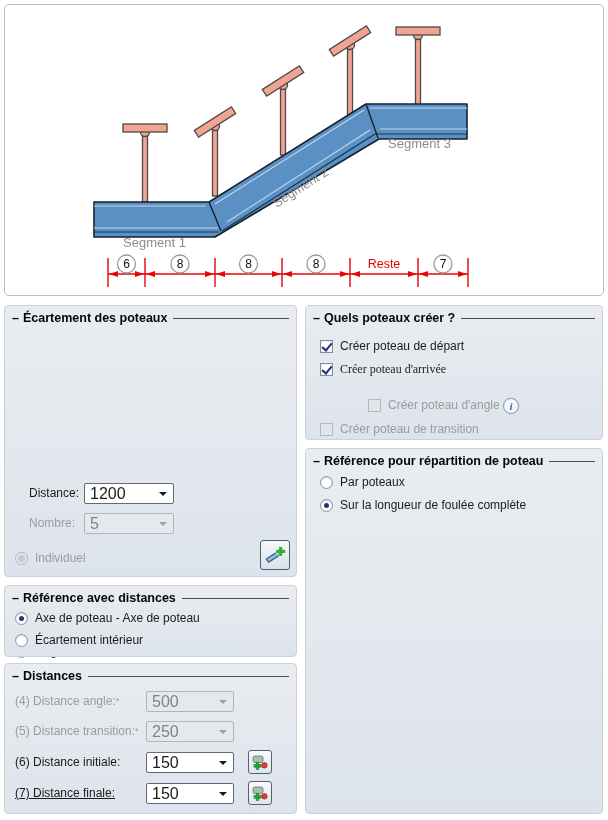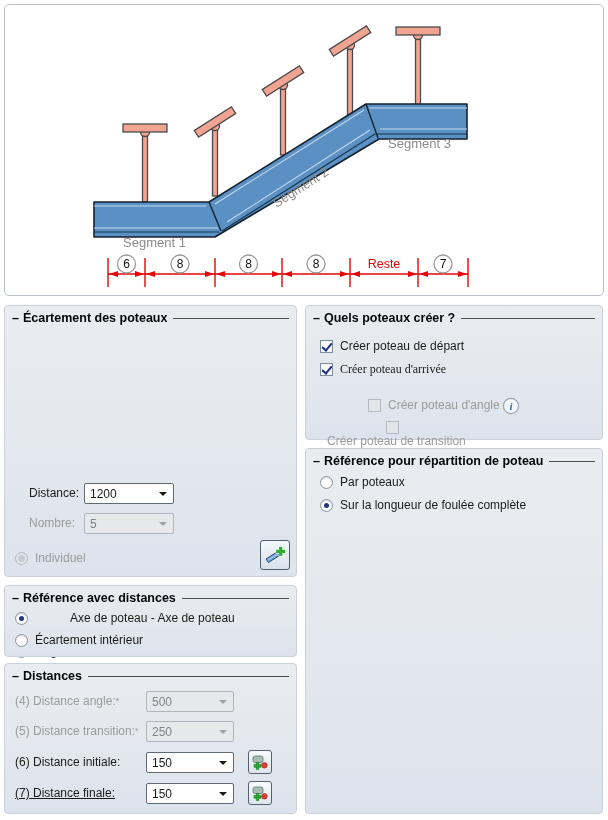--- a/index.html
+++ b/index.html
@@ -41,21 +41,21 @@
   .radio.dis::after{content:"";position:absolute;left:2px;top:2px;width:7px;height:7px;border-radius:50%;background:#c6cbd1;}
   
   .check{width:13px;height:13px;flex:none;position:relative;box-sizing:border-box;background:#fff;
     border:1px solid #7e8e9c;box-shadow:inset 0 0 2px rgba(100,120,140,.3);}
   .check.on::after{content:"";position:absolute;left:3px;top:0px;width:4px;height:8px;
     border-right:2px solid #1d2f7c;border-bottom:2px solid #1d2f7c;transform:rotate(40deg);}
   .check.dis{background:#e3e6e9;border-color:#b4bac1;box-shadow:none;}
   
   .combo{position:absolute;width:90px;height:21px;box-sizing:border-box;border:1px solid #5f6a75;
     border-radius:2px;background:#fff;display:flex;align-items:center;}
-  .combo .val{flex:1;padding-left:5px;font-size:12px;overflow:hidden;}
+  .combo .val{flex:1;padding-left:5px;font-size:16px;overflow:hidden;}
   .combo .arr{width:0;height:0;border-left:4px solid transparent;border-right:4px solid transparent;
     border-top:4px solid #1a1a1a;margin-right:6px;flex:none;}
   .combo.dis{background:#e6e9ec;border-color:#aeb5bc;}
   .combo.dis .val{color:#7e8488;}
   .combo.dis .arr{border-top-color:#9aa1a8;}
   
   .pickbtn{position:absolute;width:24px;height:24px;box-sizing:border-box;border:1px solid #55616e;
     border-radius:3px;background:linear-gradient(#f9fbfd,#dee5ec);display:flex;align-items:center;justify-content:center;}
   .bigbtn{position:absolute;width:30px;height:30px;box-sizing:border-box;border:1px solid #4e5f6e;
     border-radius:3px;background:linear-gradient(#f4f8fb,#d9e1ea);display:flex;align-items:center;justify-content:center;}
@@ -196,21 +196,21 @@
     </svg>
   </div>
 </div>
 
 <div class="group" style="left:4px;top:585px;width:293px;height:72px;">
   <div class="ghead">
     <span class="dash">–</span>
     <span>Référence avec distances</span>
     <span class="rule"></span>
   </div>
-  <div class="row" style="left:10px;top:24px;gap:35px;">
+  <div class="row" style="left:10px;top:24px;">
     <span class="radio sel"></span>
     <span class="lbl">Axe de poteau - Axe de poteau</span>
   </div>
   <div class="row" style="left:10px;top:46px;">
     <span class="radio"></span>
     <span class="lbl">Écartement intérieur</span>
   </div>
 </div>
 
 <div class="group" style="left:4px;top:663px;width:293px;height:151px;">
@@ -284,21 +284,21 @@
   <div class="row dis" style="left:14px;top:91px;margin-left:48px;">
     <span class="check dis"></span>
     <span class="lbl">Créer poteau d'angle</span>
   </div>
   <div class="infoicon" style="left:196px;top:91px;">
     <svg width="18" height="18" viewBox="0 0 18 18">
       <circle cx="9" cy="9" r="7.6" fill="#f4f6f9" stroke="#9aa7b8" stroke-width="1.3"></circle>
       <text x="9" y="13" text-anchor="middle" font-size="11" font-style="italic" font-family="'Liberation Serif', serif" fill="#3a6ca8" font-weight="bold">i</text>
     </svg>
   </div>
-  <div class="row dis" style="left:14px;top:115px;flex-direction:column;">
+  <div class="row dis" style="left:14px;top:115px;">
     <span class="check dis"></span>
     <span class="lbl">Créer poteau de transition</span>
   </div>
 </div>
 
 <div class="group" style="left:305px;top:448px;width:298px;height:366px;">
   <div class="ghead">
     <span class="dash">–</span>
     <span>Référence pour répartition de poteau</span>
     <span class="rule"></span>

